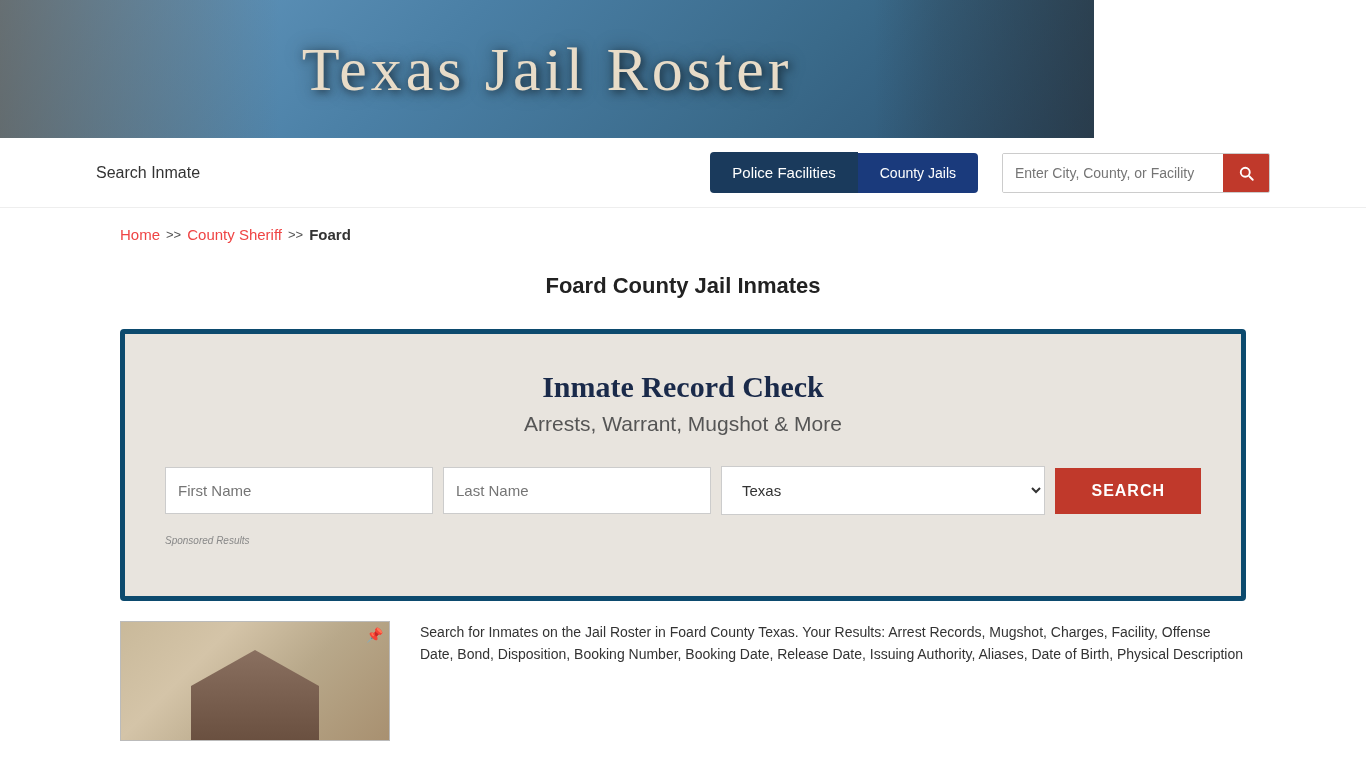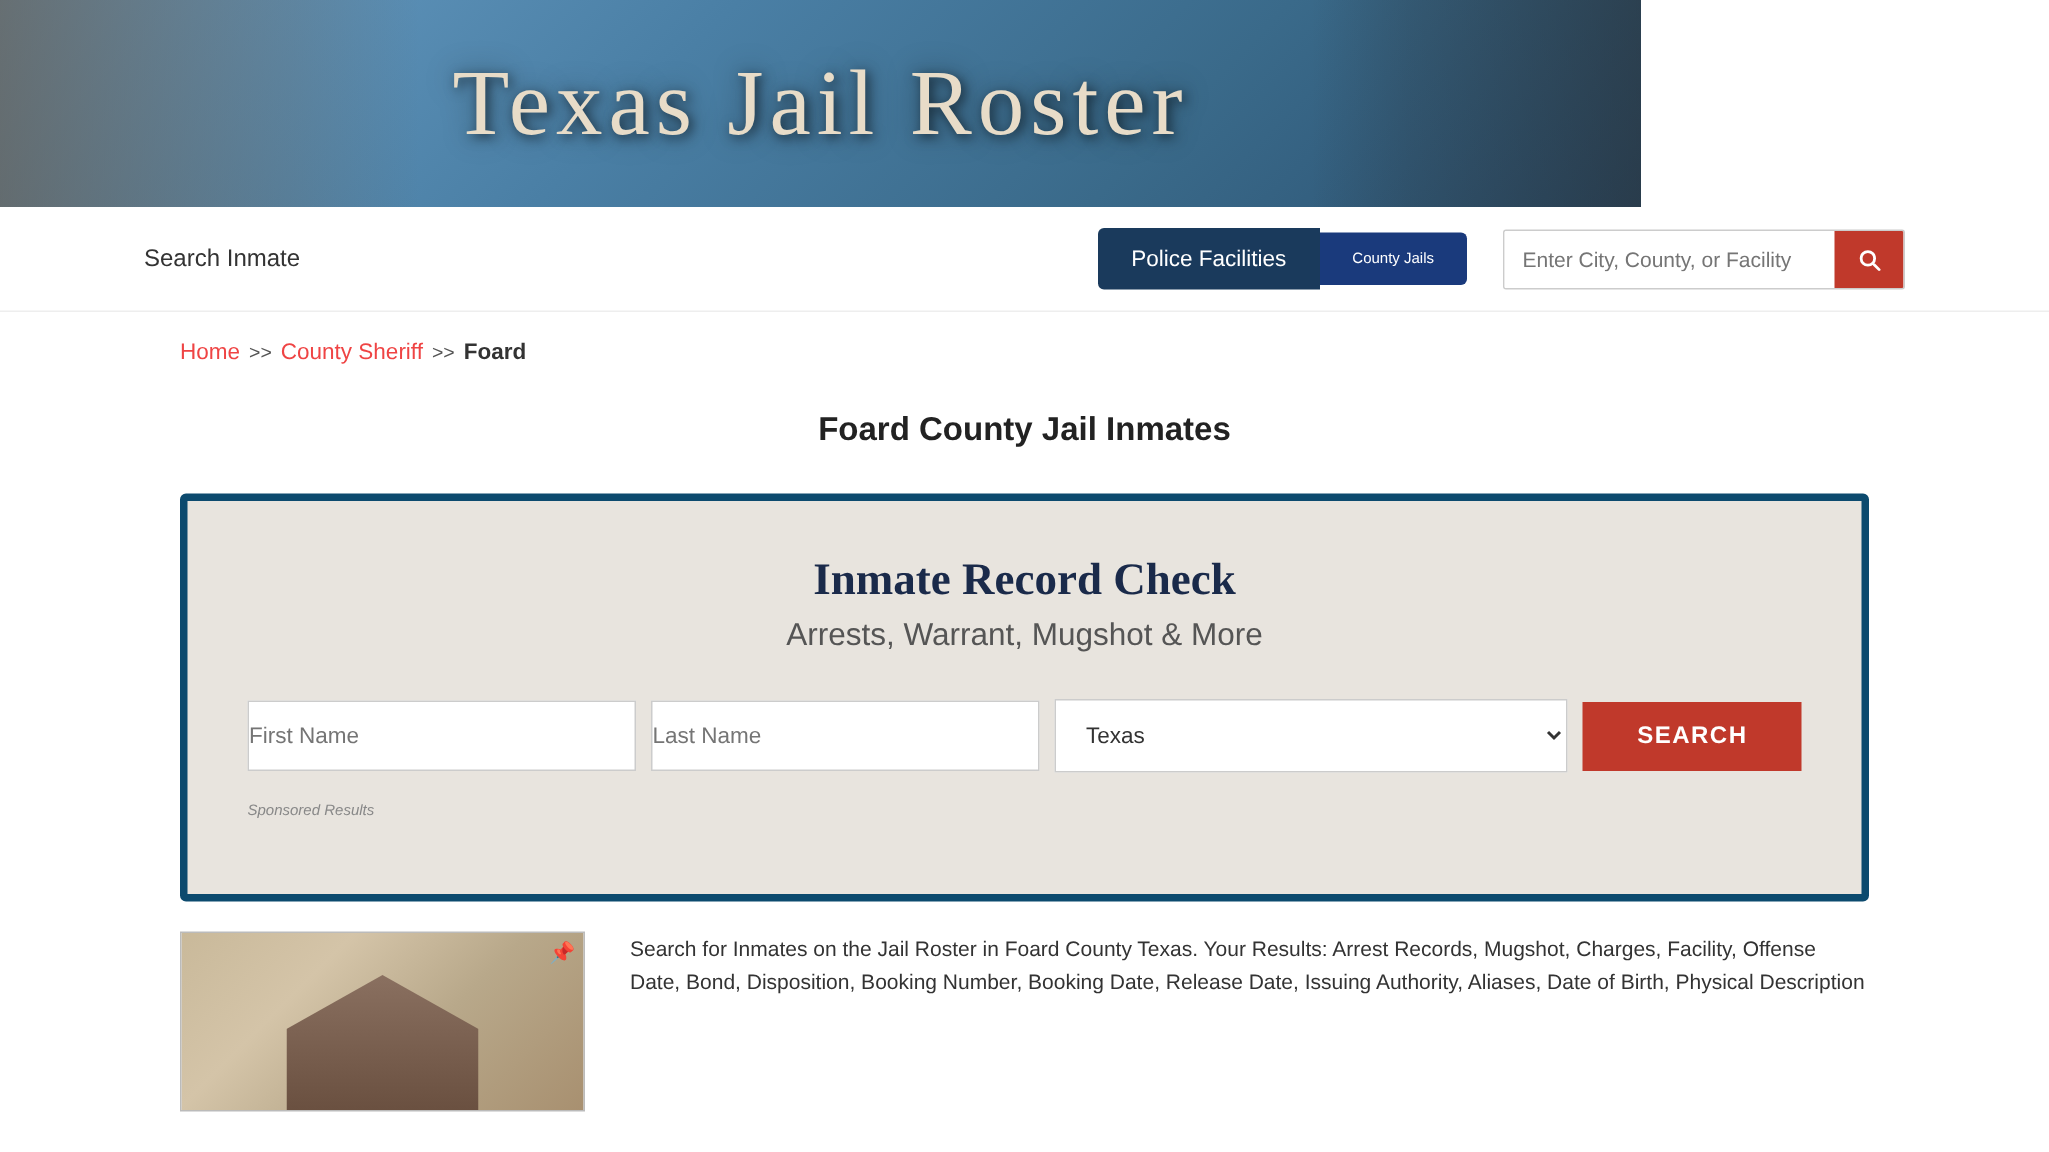--- a/index.html
+++ b/index.html
@@ -74,21 +74,21 @@
       font-size: 15px;
       font-family: Arial, sans-serif;
       border: none;
       cursor: pointer;
       border-radius: 4px 0 0 4px;
     }
     .nav-btn-county {
       background: #1a3a7c;
       color: #fff;
       padding: 12px 22px;
-      font-size: 10px;
+      font-size: 14px;
       font-family: Arial, sans-serif;
       border: none;
       cursor: pointer;
       border-radius: 0 4px 4px 0;
     }
     .nav-search-box {
       display: flex;
       align-items: center;
       border: 1px solid #ccc;
       border-radius: 2px;
@@ -166,21 +166,21 @@
       color: #555;
       margin-bottom: 30px;
     }
     .record-check-form {
       display: flex;
       gap: 10px;
       align-items: center;
     }
     .form-input {
       flex: 1;
-      padding: 14px 0;
+      padding: 14px 12px;
       font-size: 15px;
       font-family: Arial, sans-serif;
       border: 1px solid #ccc;
       background: #fff;
       color: #999;
       outline: none;
     }
     .form-select {
       flex: 1.2;
       padding: 14px 16px;

